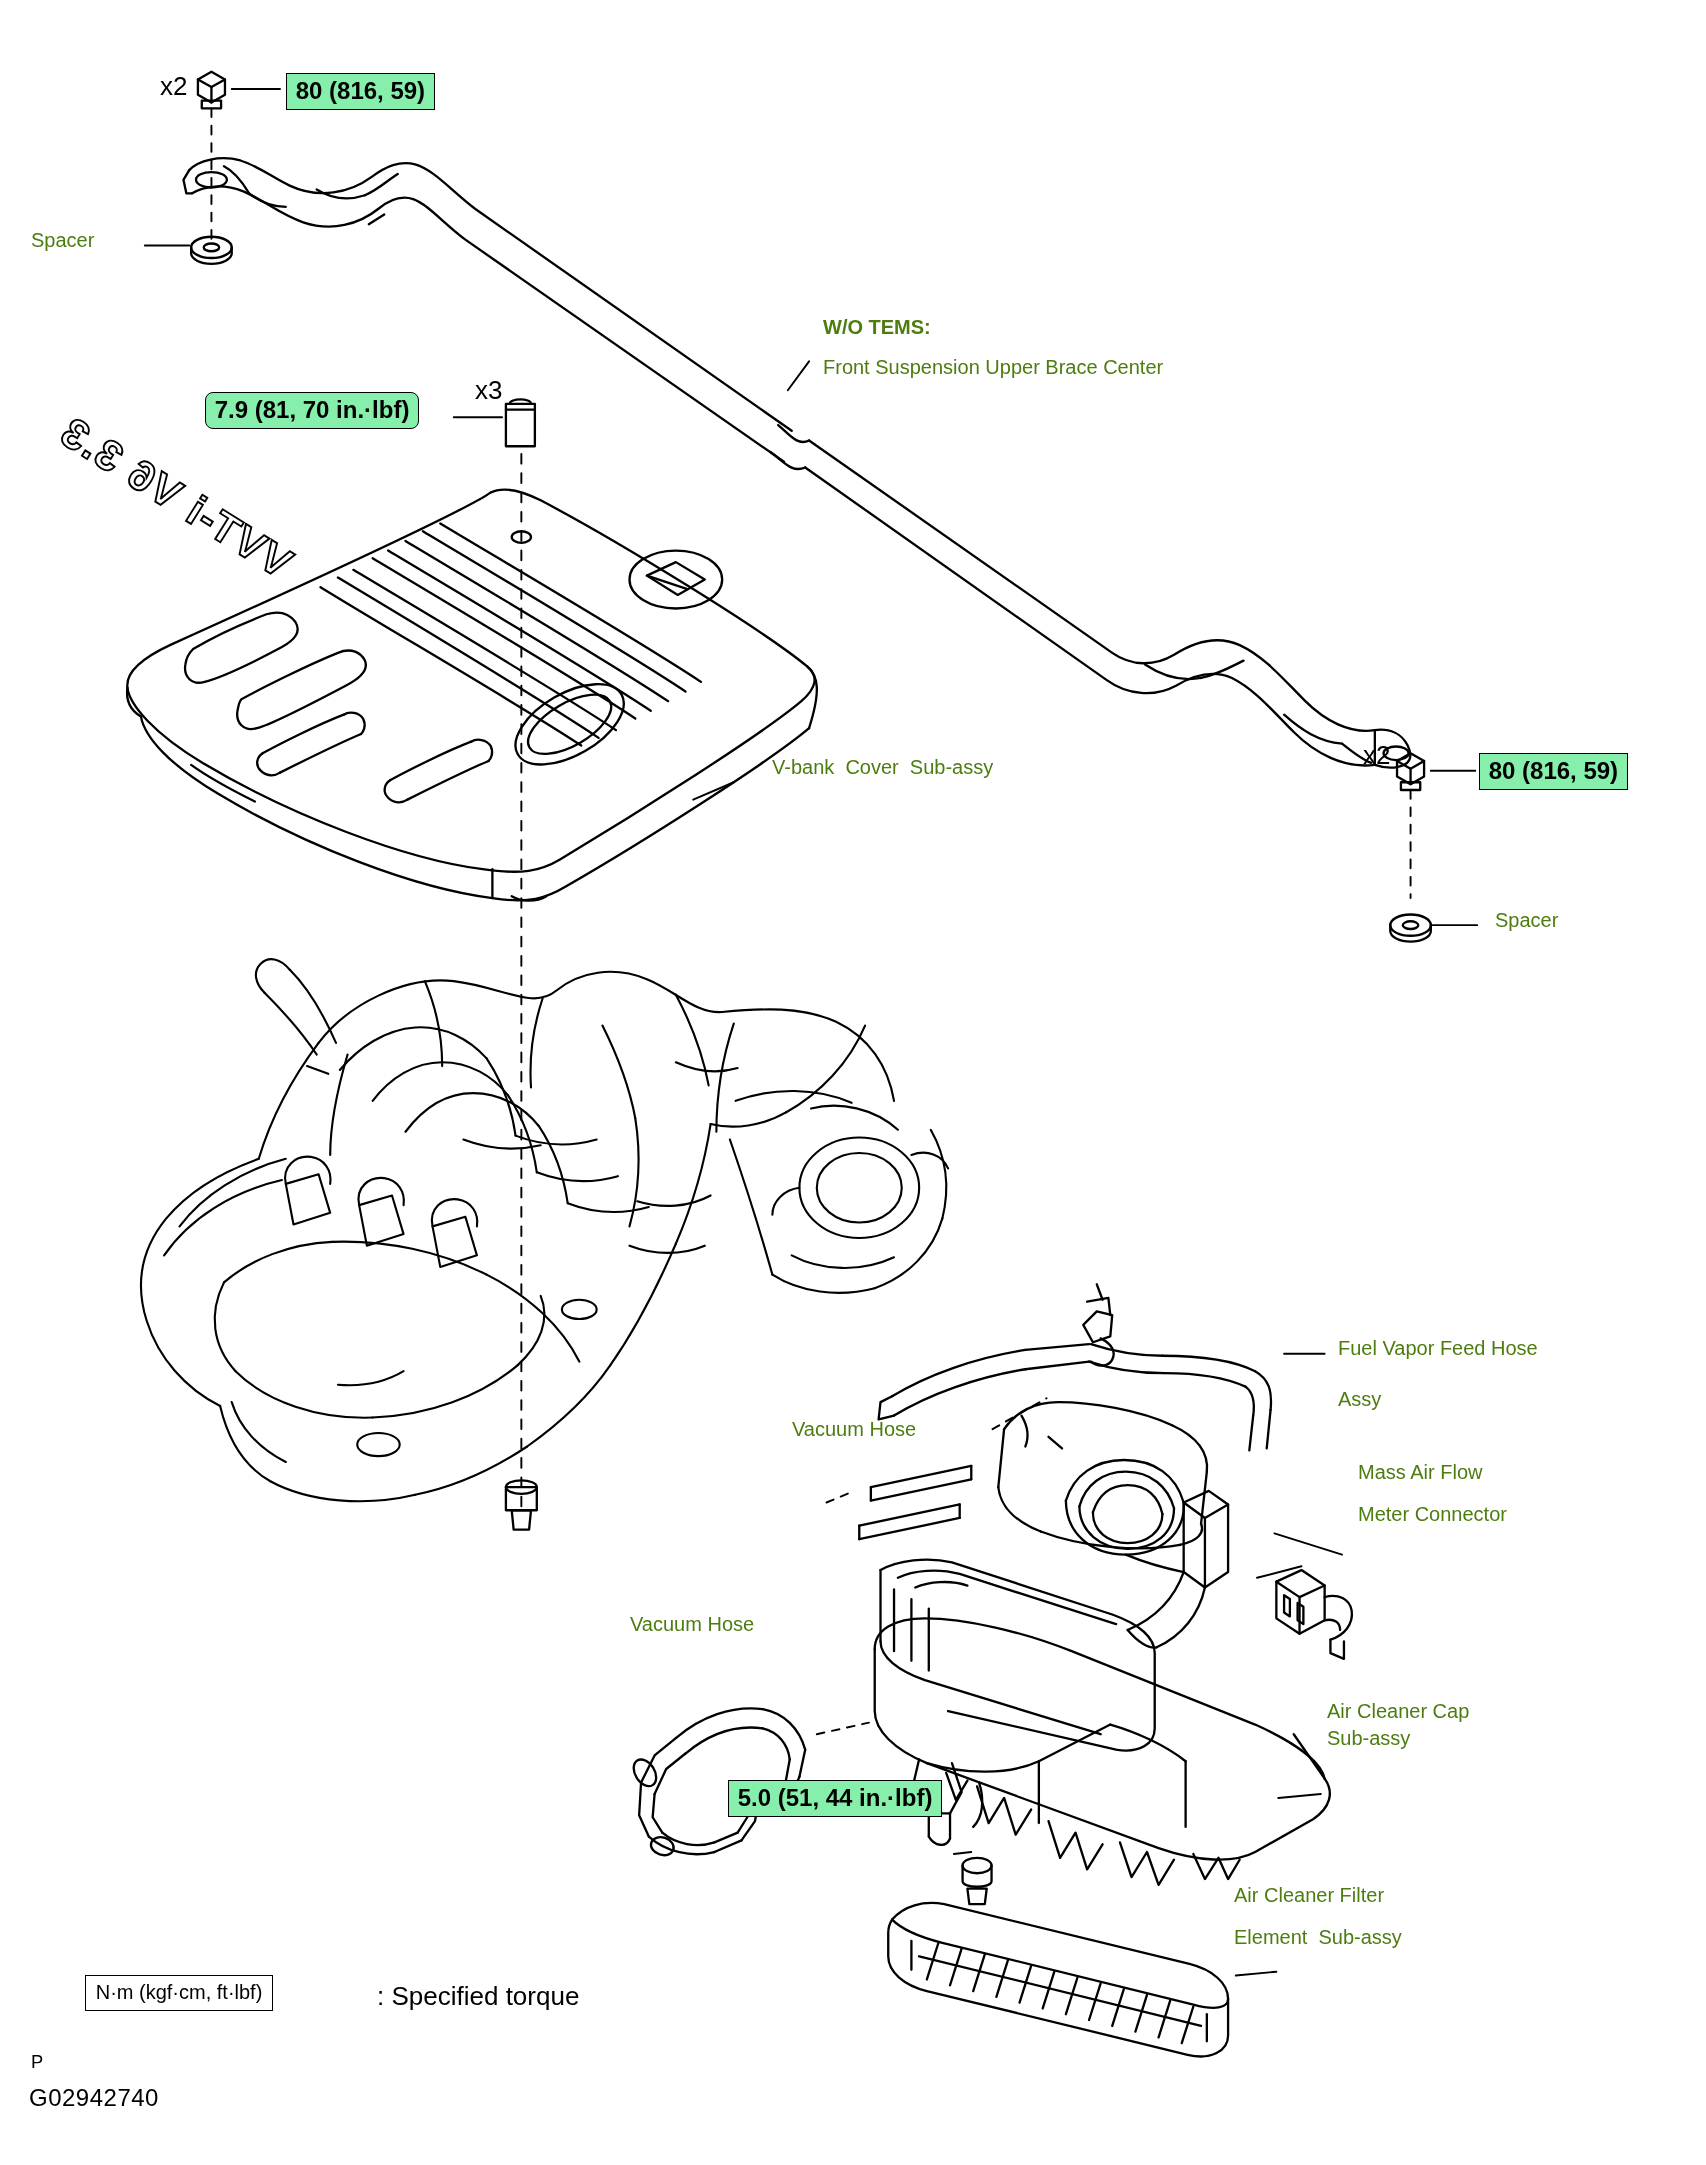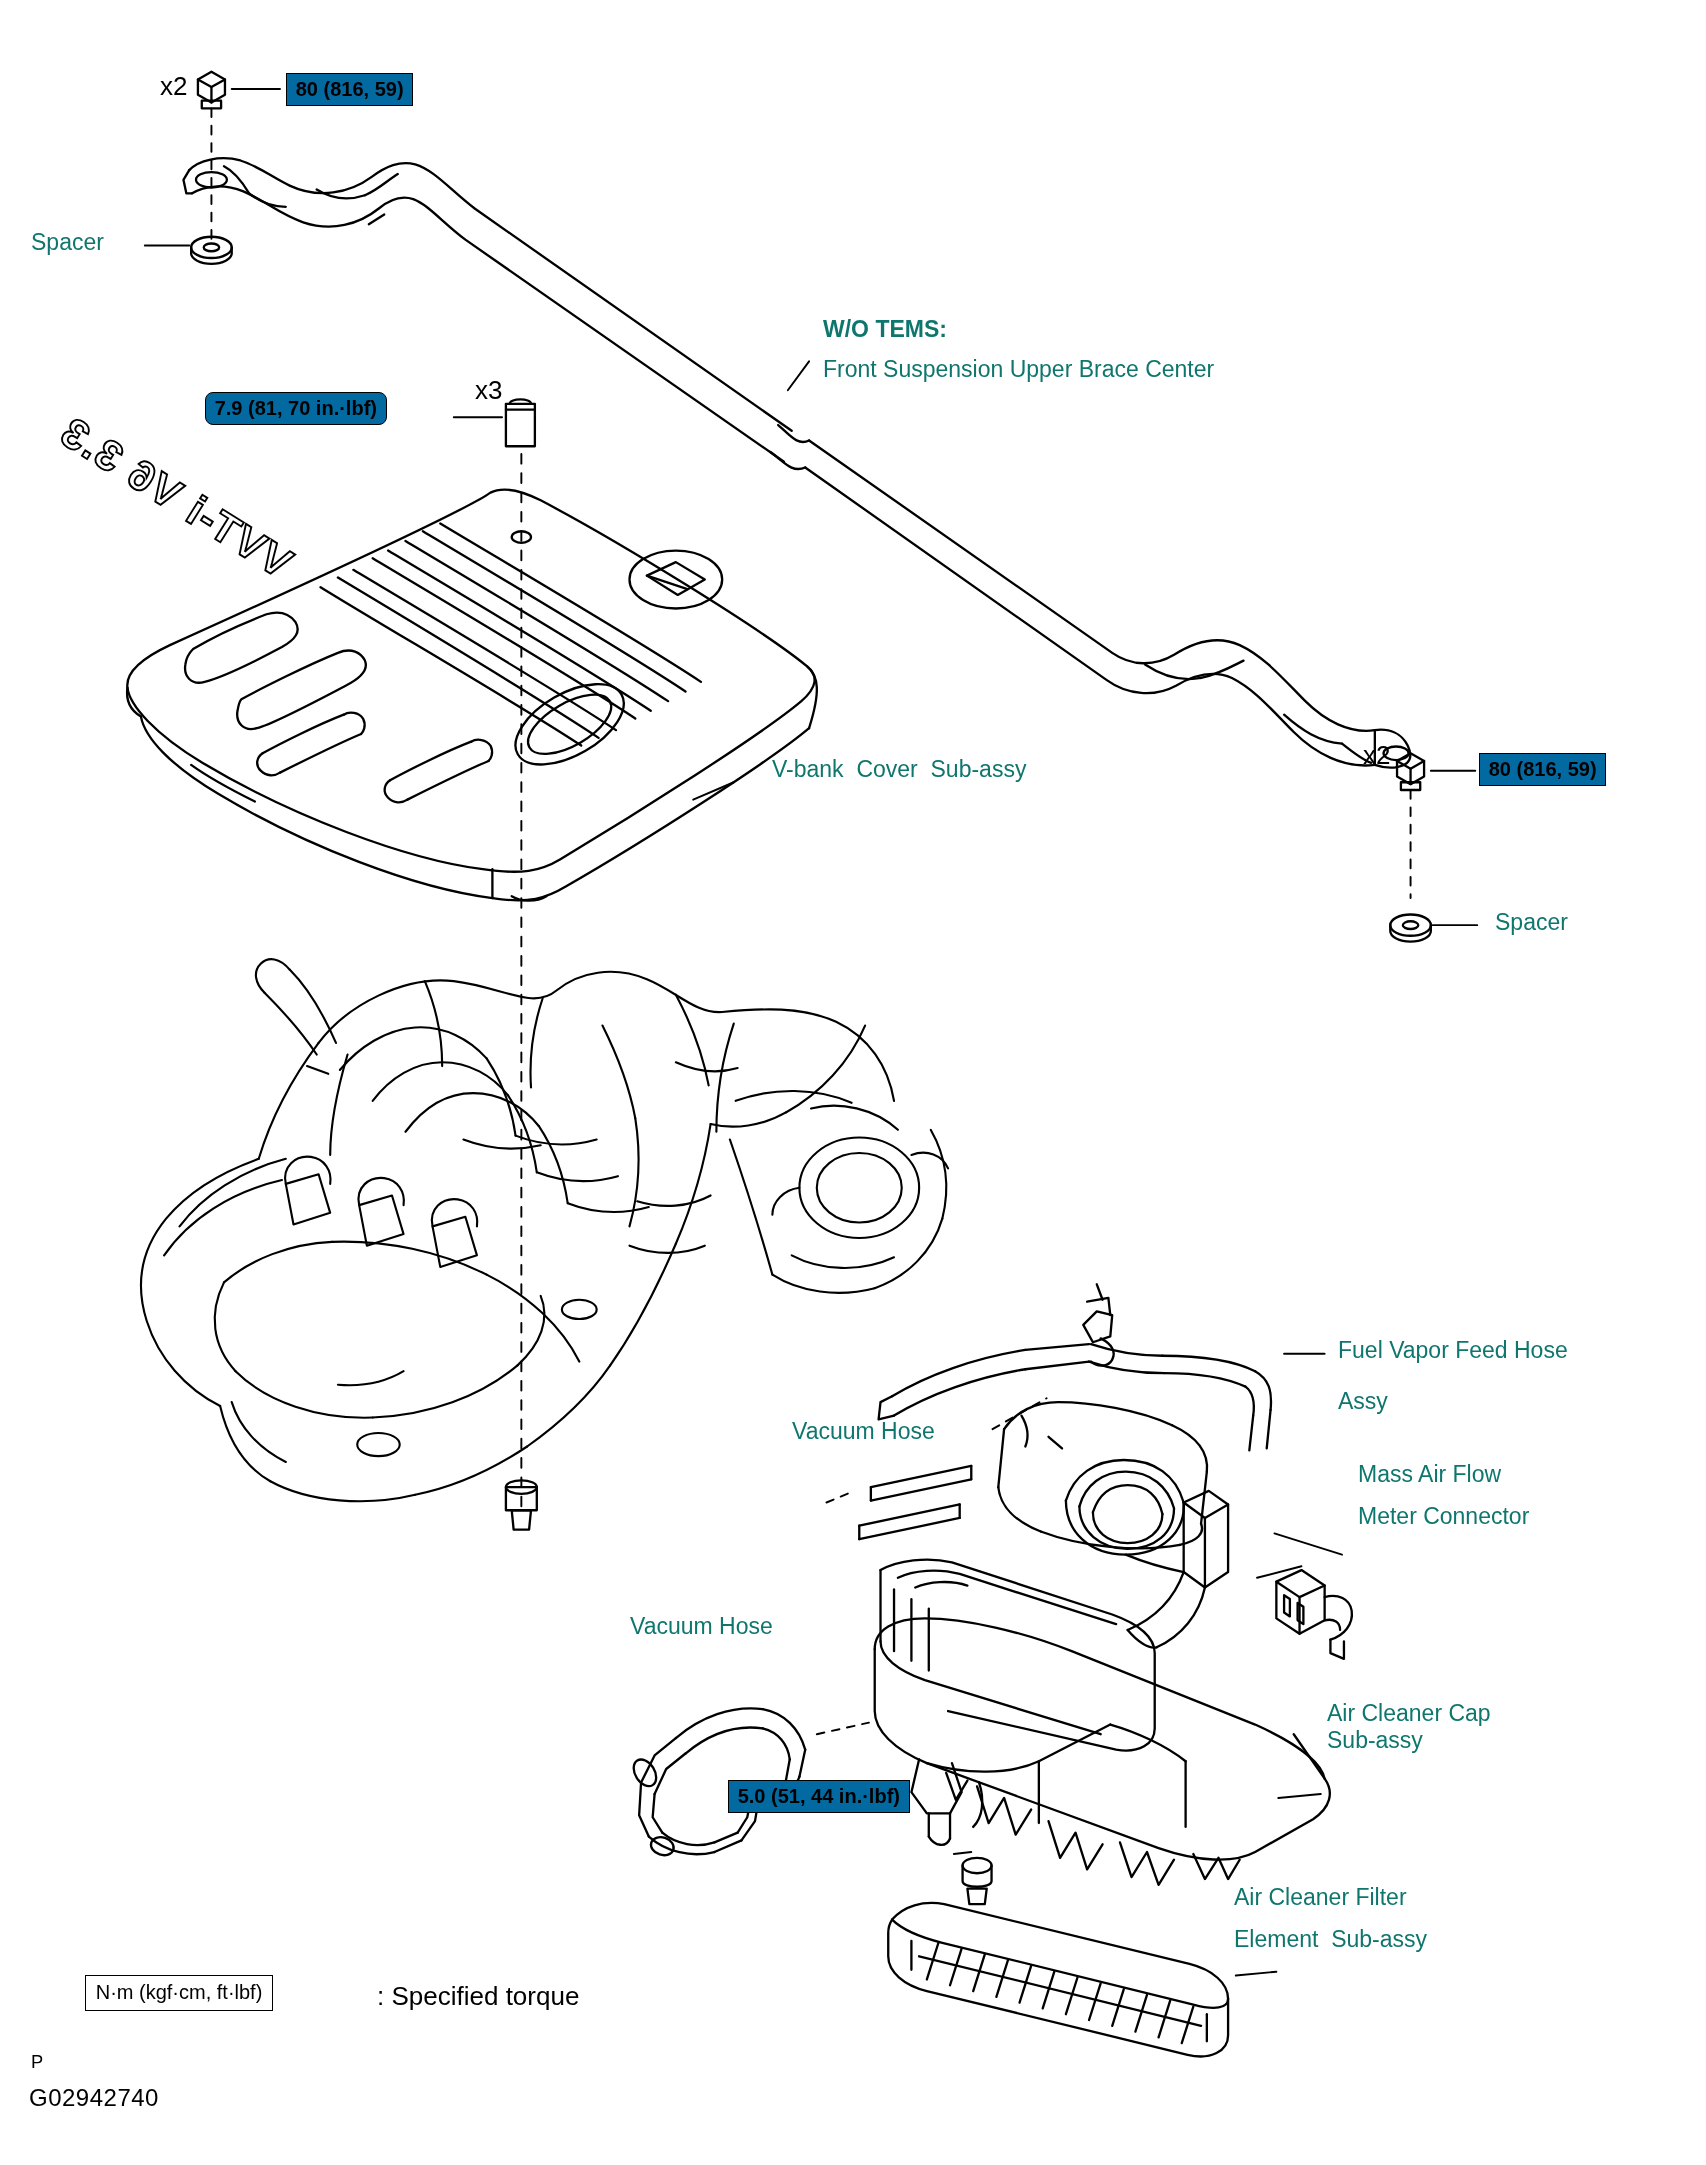--- a/index.html
+++ b/index.html
@@ -23,32 +23,32 @@
   }
   svg.art {
     position: absolute;
     left: 0; top: 0;
     width: 1706px;
     height: 2166px;
   }
   .lbl {
     position: absolute;
     font-family: "Liberation Sans", sans-serif;
-    font-size: 23px;
+    font-size: 20px;
     line-height: 1.28;
-    color: #0f766e;
+    color: #4d7c0f;
     white-space: pre;
   }
   .lbl.bold { font-weight: bold; }
   .torque-box {
     position: absolute;
     border: 1.9px solid #000;
-    background: #0369a1;
-    font-family: "Liberation Sans", sans-serif;
-    font-size: 20px;
+    background: #86efac;
+    font-family: "Liberation Sans", sans-serif;
+    font-size: 24px;
     font-weight: bold;
     padding: 3.9px 8.7px 4.8px 8.7px;
     white-space: pre;
     line-height: 1.1;
   }
   .legend-box {
     position: absolute;
     border: 1.9px solid #000;
     background: #fff;
     font-family: "Liberation Sans", sans-serif;

